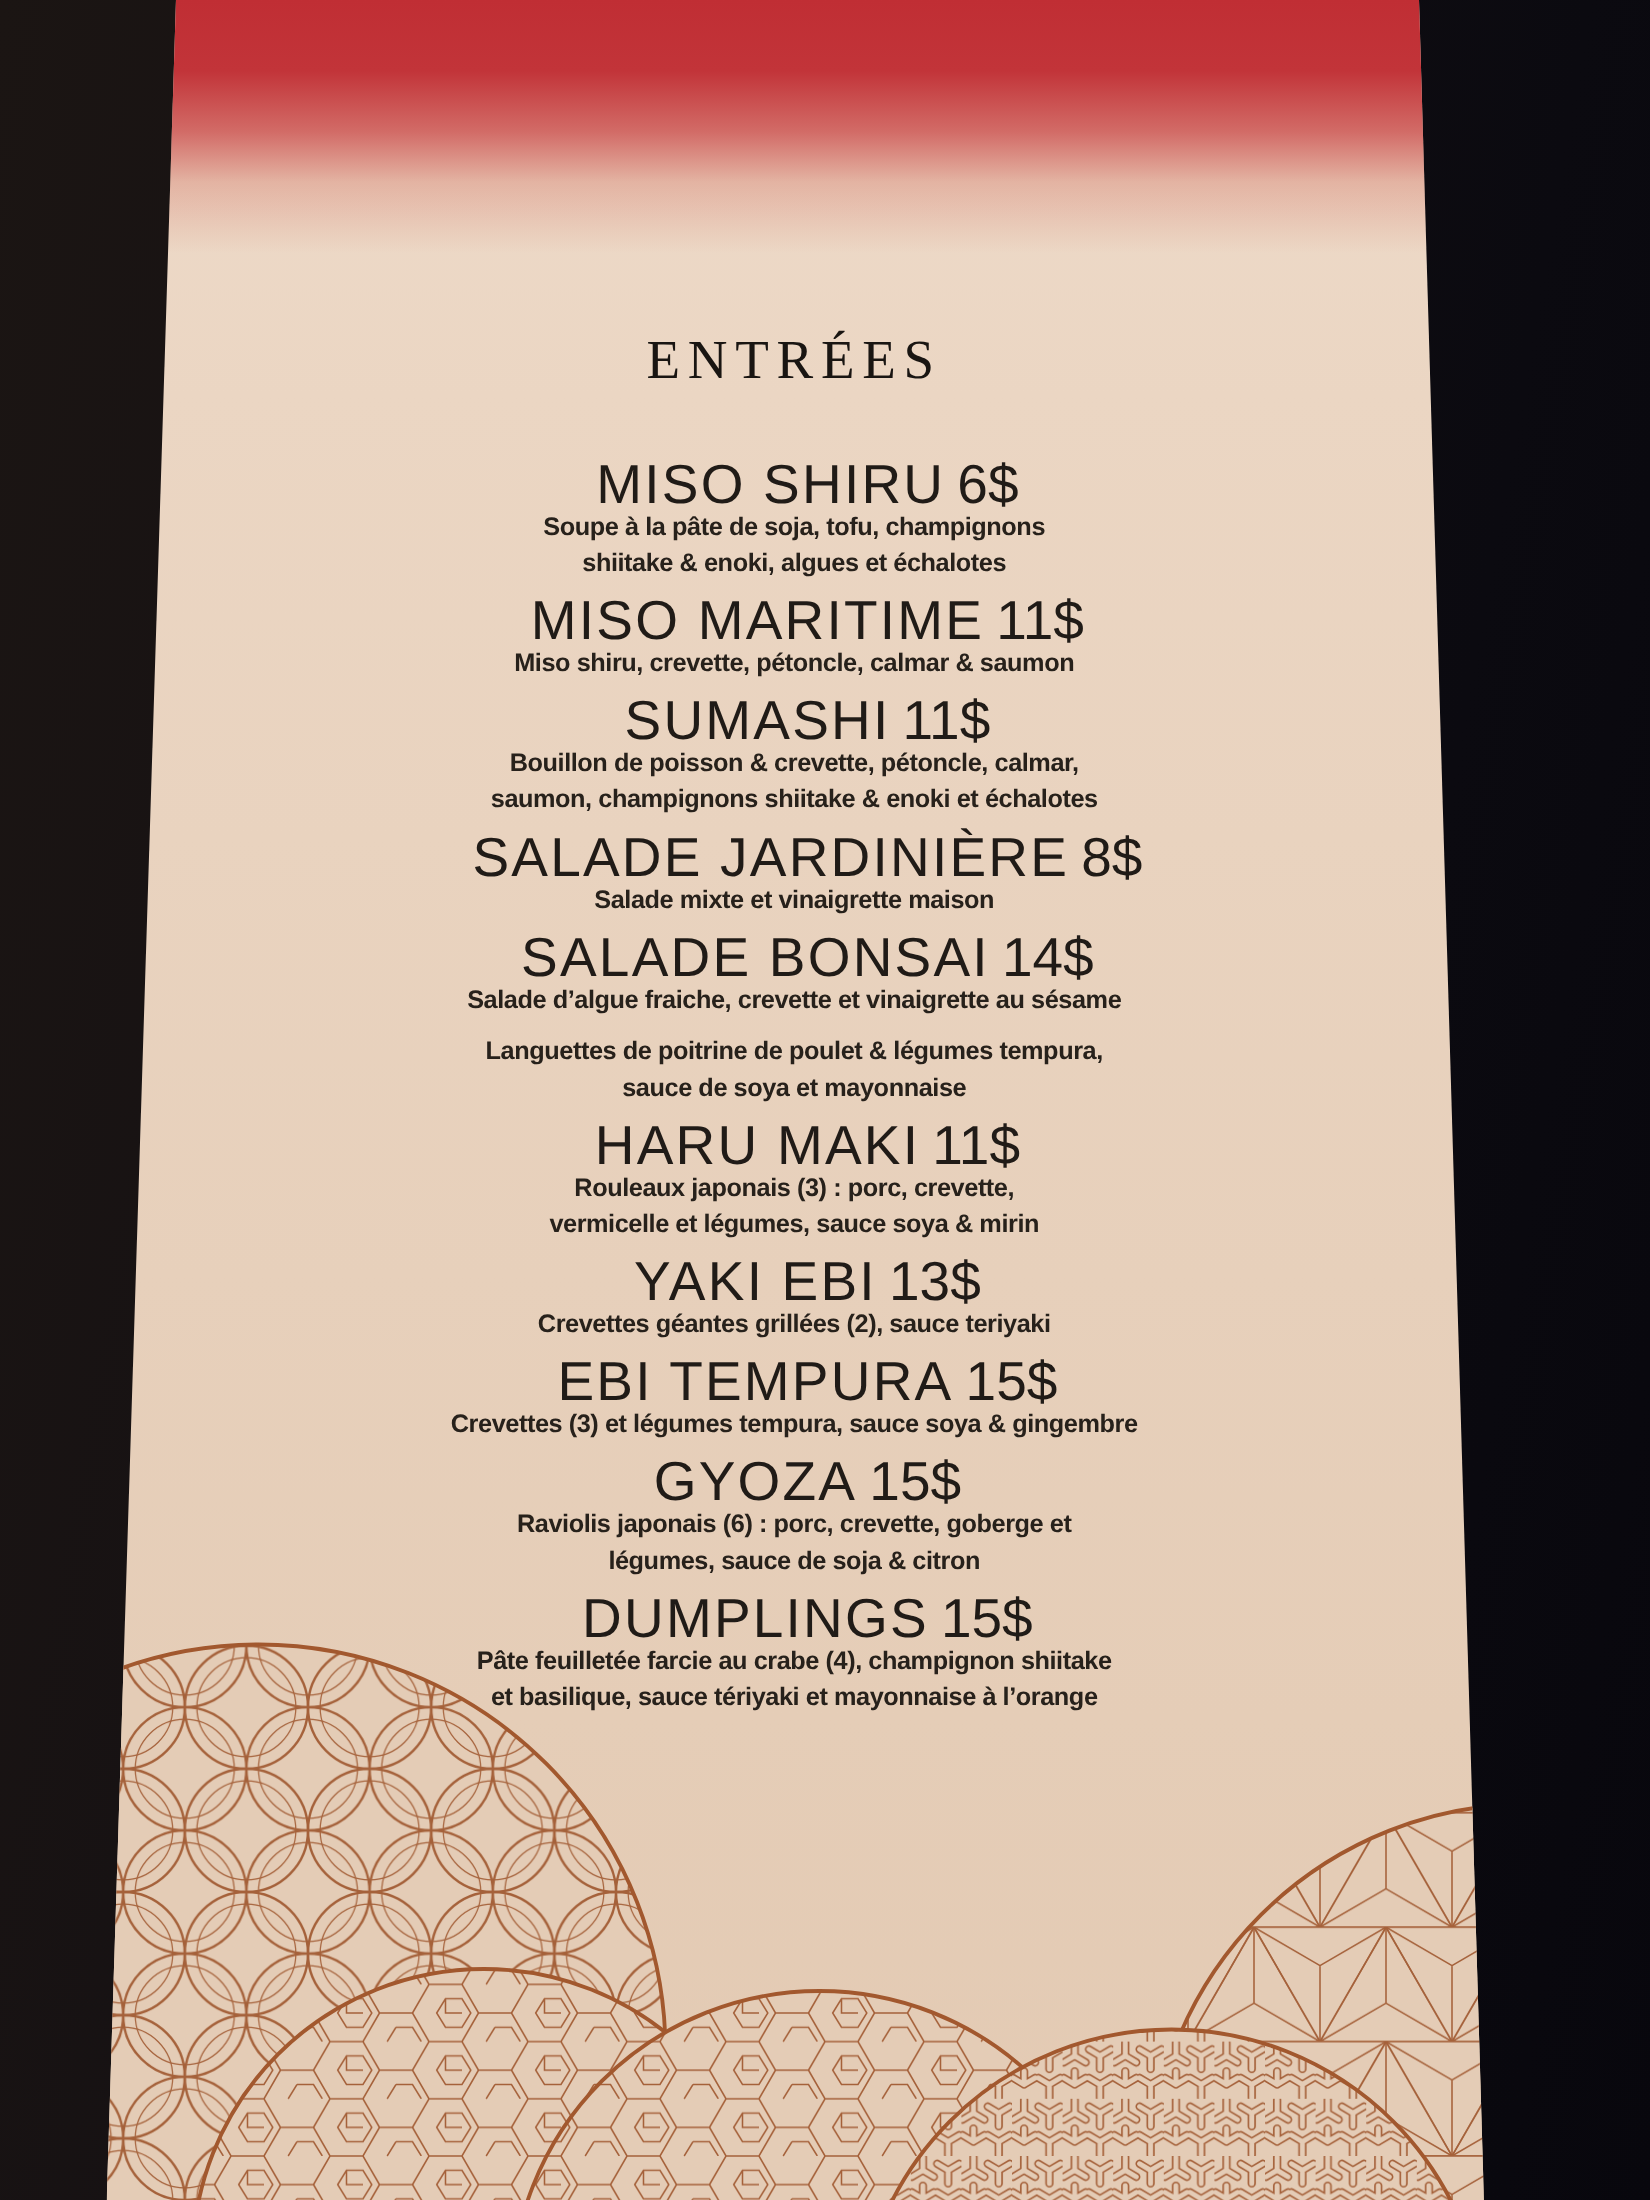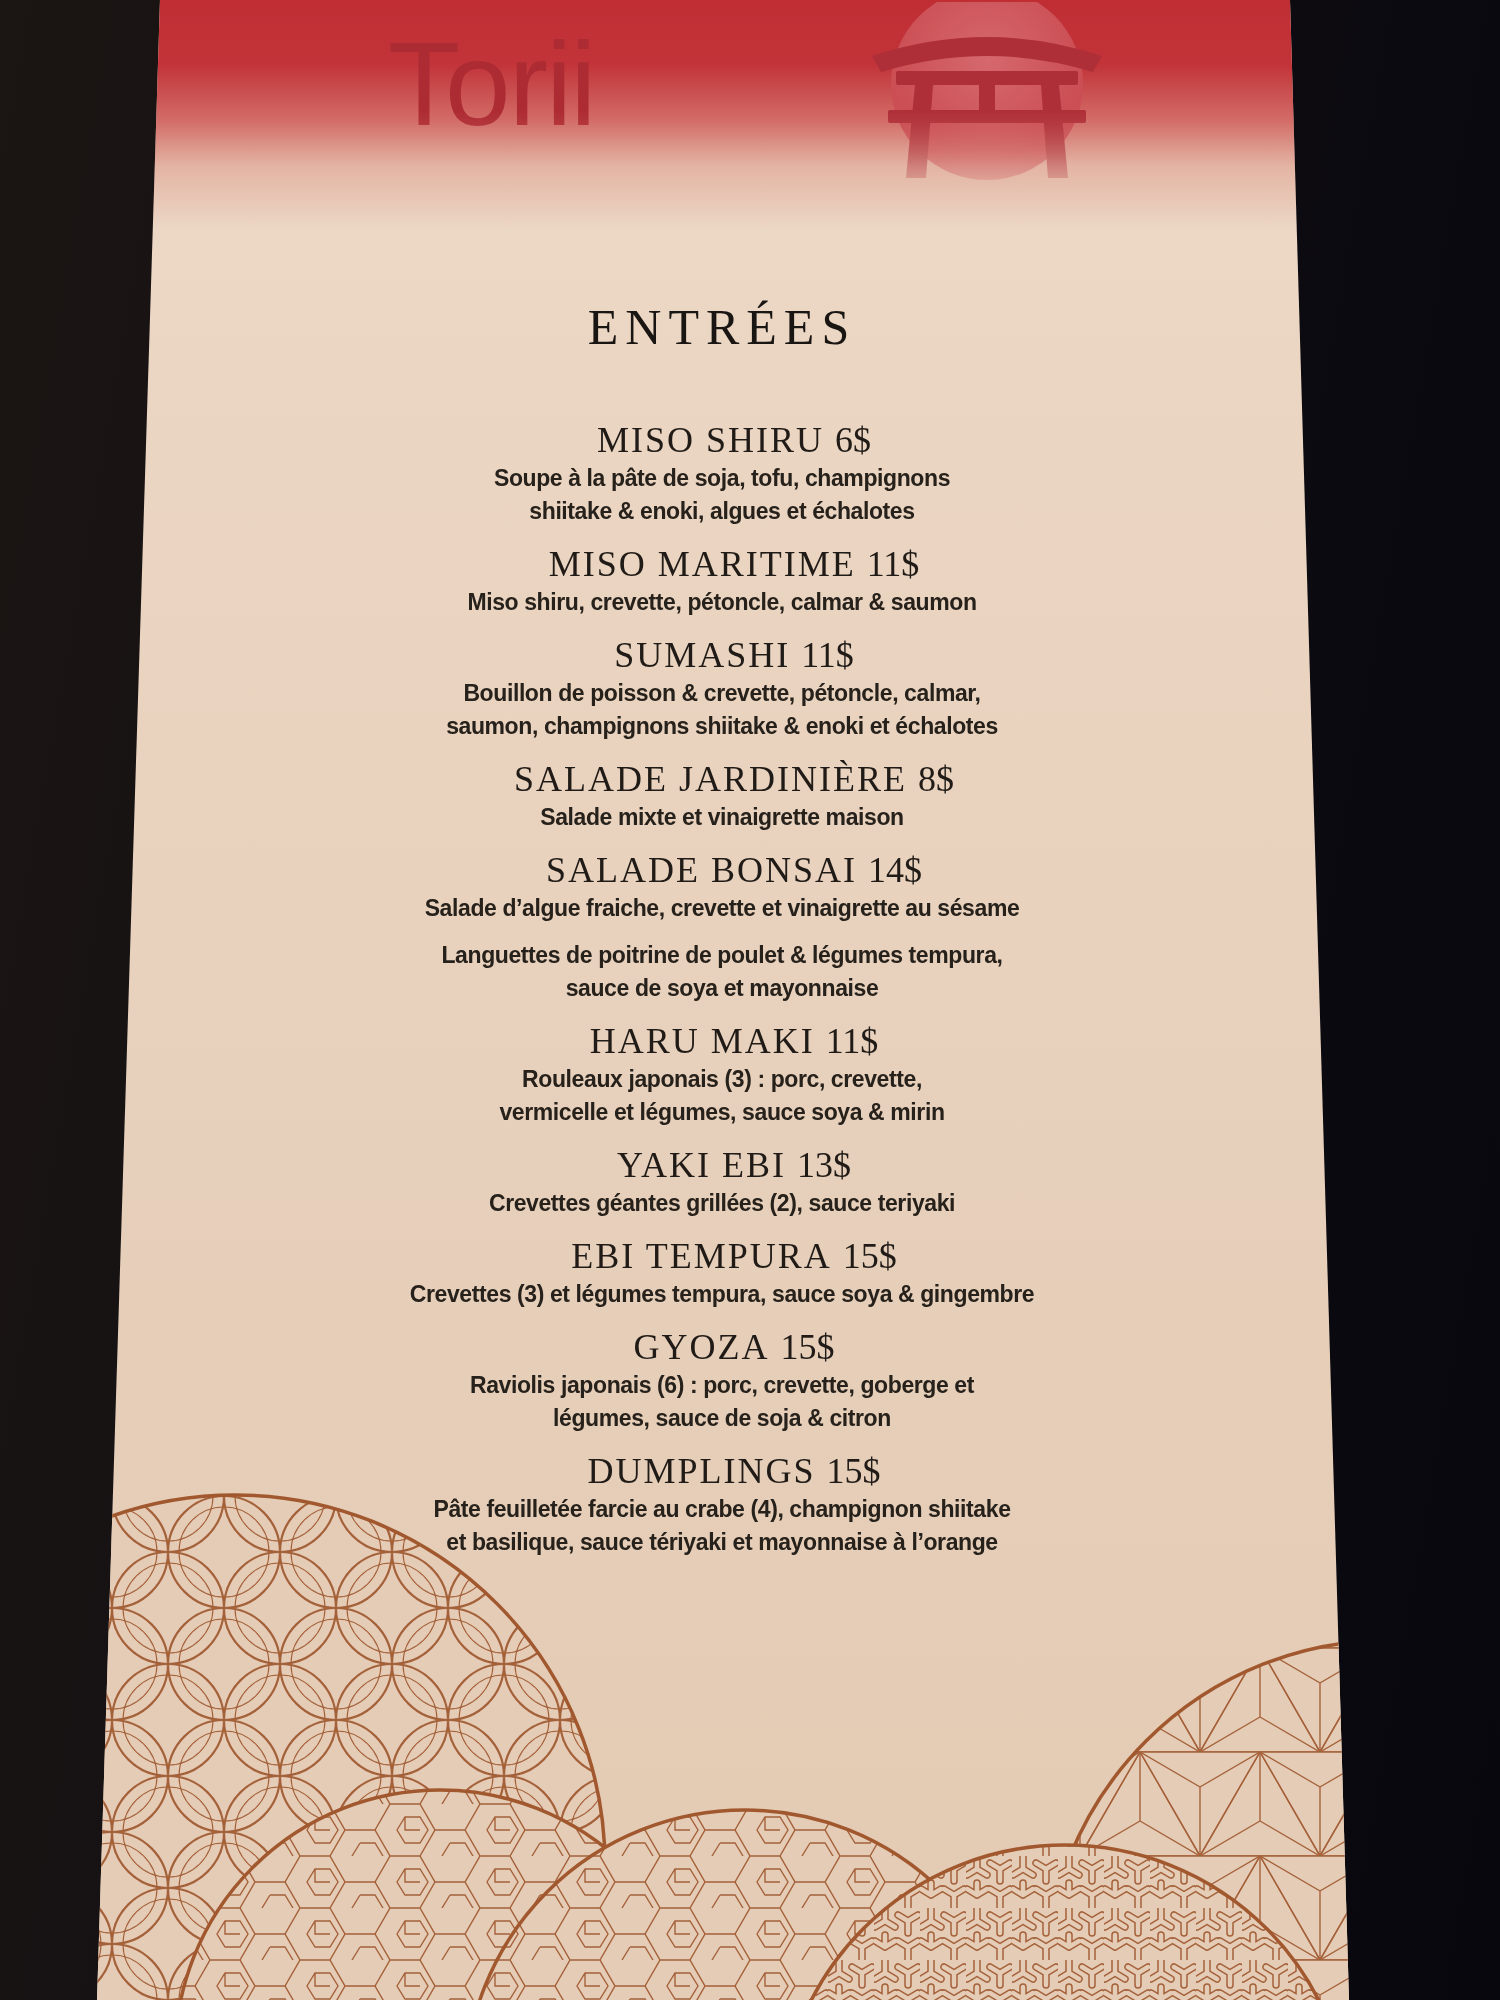--- a/index.html
+++ b/index.html
@@ -18,57 +18,36 @@
     -webkit-mask-image:linear-gradient(180deg,#000 0%,#000 52%,rgba(0,0,0,.55) 72%,rgba(0,0,0,0) 96%);
     mask-image:linear-gradient(180deg,#000 0%,#000 52%,rgba(0,0,0,.55) 72%,rgba(0,0,0,0) 96%);}
   .logo-text{position:absolute;left:388px;top:16px;font-family:"Liberation Sans",sans-serif;
     font-size:118px;font-weight:400;letter-spacing:-2px;color:#ad2b33;}
   .torii-icon{position:absolute;left:852px;top:2px;}
   
   .menu{position:absolute;left:0;top:298px;width:1444px;text-align:center;color:#221c17;}
   .section-title{font-family:"Liberation Serif",serif;font-weight:400;font-size:50px;
     letter-spacing:7px;color:#191512;margin:0 0 62px 0;}
   .item{margin:0 0 14px 0;}
-  .item-title{font-family:Liberation Serif, serif;font-size:36px;line-height:44px;
+  .item-title{font-family:Liberation Sans, sans-serif;font-size:50px;line-height:44px;
     letter-spacing:2px;color:#201b17;white-space:nowrap;margin-left:24px;}
   .item-title .price{margin-left:11px;letter-spacing:0;}
   .item-desc{font-family:"Liberation Sans",sans-serif;font-weight:700;font-size:23px;
     line-height:33px;letter-spacing:-0.4px;color:#27211b;}
   
   .decor{position:absolute;left:0;top:1440px;}
 </style>
 </head>
 <body>
 
 <div class="photo">
   <div class="card">
 
     <div class="red-band"></div>
 
-    <div class="logo-row">
-      <div class="logo-text">Torii</div>
-      <svg class="torii-icon" width="270" height="200" viewBox="0 0 270 200">
-        <defs>
-          <radialGradient id="circ" cx="50%" cy="38%" r="70%">
-            <stop offset="0%" stop-color="#d5686c"></stop>
-            <stop offset="70%" stop-color="#cb4f55"></stop>
-            <stop offset="100%" stop-color="#c74a50"></stop>
-          </radialGradient>
-        </defs>
-        <circle cx="135" cy="82" r="96" fill="url(#circ)"></circle>
-        <g fill="#ae2f38">
-          <path d="M20,54 Q135,16 250,54 L241,70 Q135,38 29,70 Z"></path>
-          <rect x="44" y="69" width="182" height="14" rx="2"></rect>
-          <path d="M63,83 L81,83 L74,176 L54,176 Z"></path>
-          <path d="M189,83 L207,83 L216,176 L196,176 Z"></path>
-          <rect x="36" y="108" width="198" height="13" rx="2"></rect>
-          <rect x="127" y="83" width="16" height="25"></rect>
-        </g>
-      </svg>
-    </div>
 
     <div class="menu">
       <div class="section-title">ENTRÉES</div>
 
       <div class="item">
         <div class="item-title"><span>MISO SHIRU</span><span class="price">6$</span></div>
         <div class="item-desc">Soupe à la pâte de soja, tofu, champignons</div>
         <div class="item-desc">shiitake &amp; enoki, algues et échalotes</div>
       </div>
 

